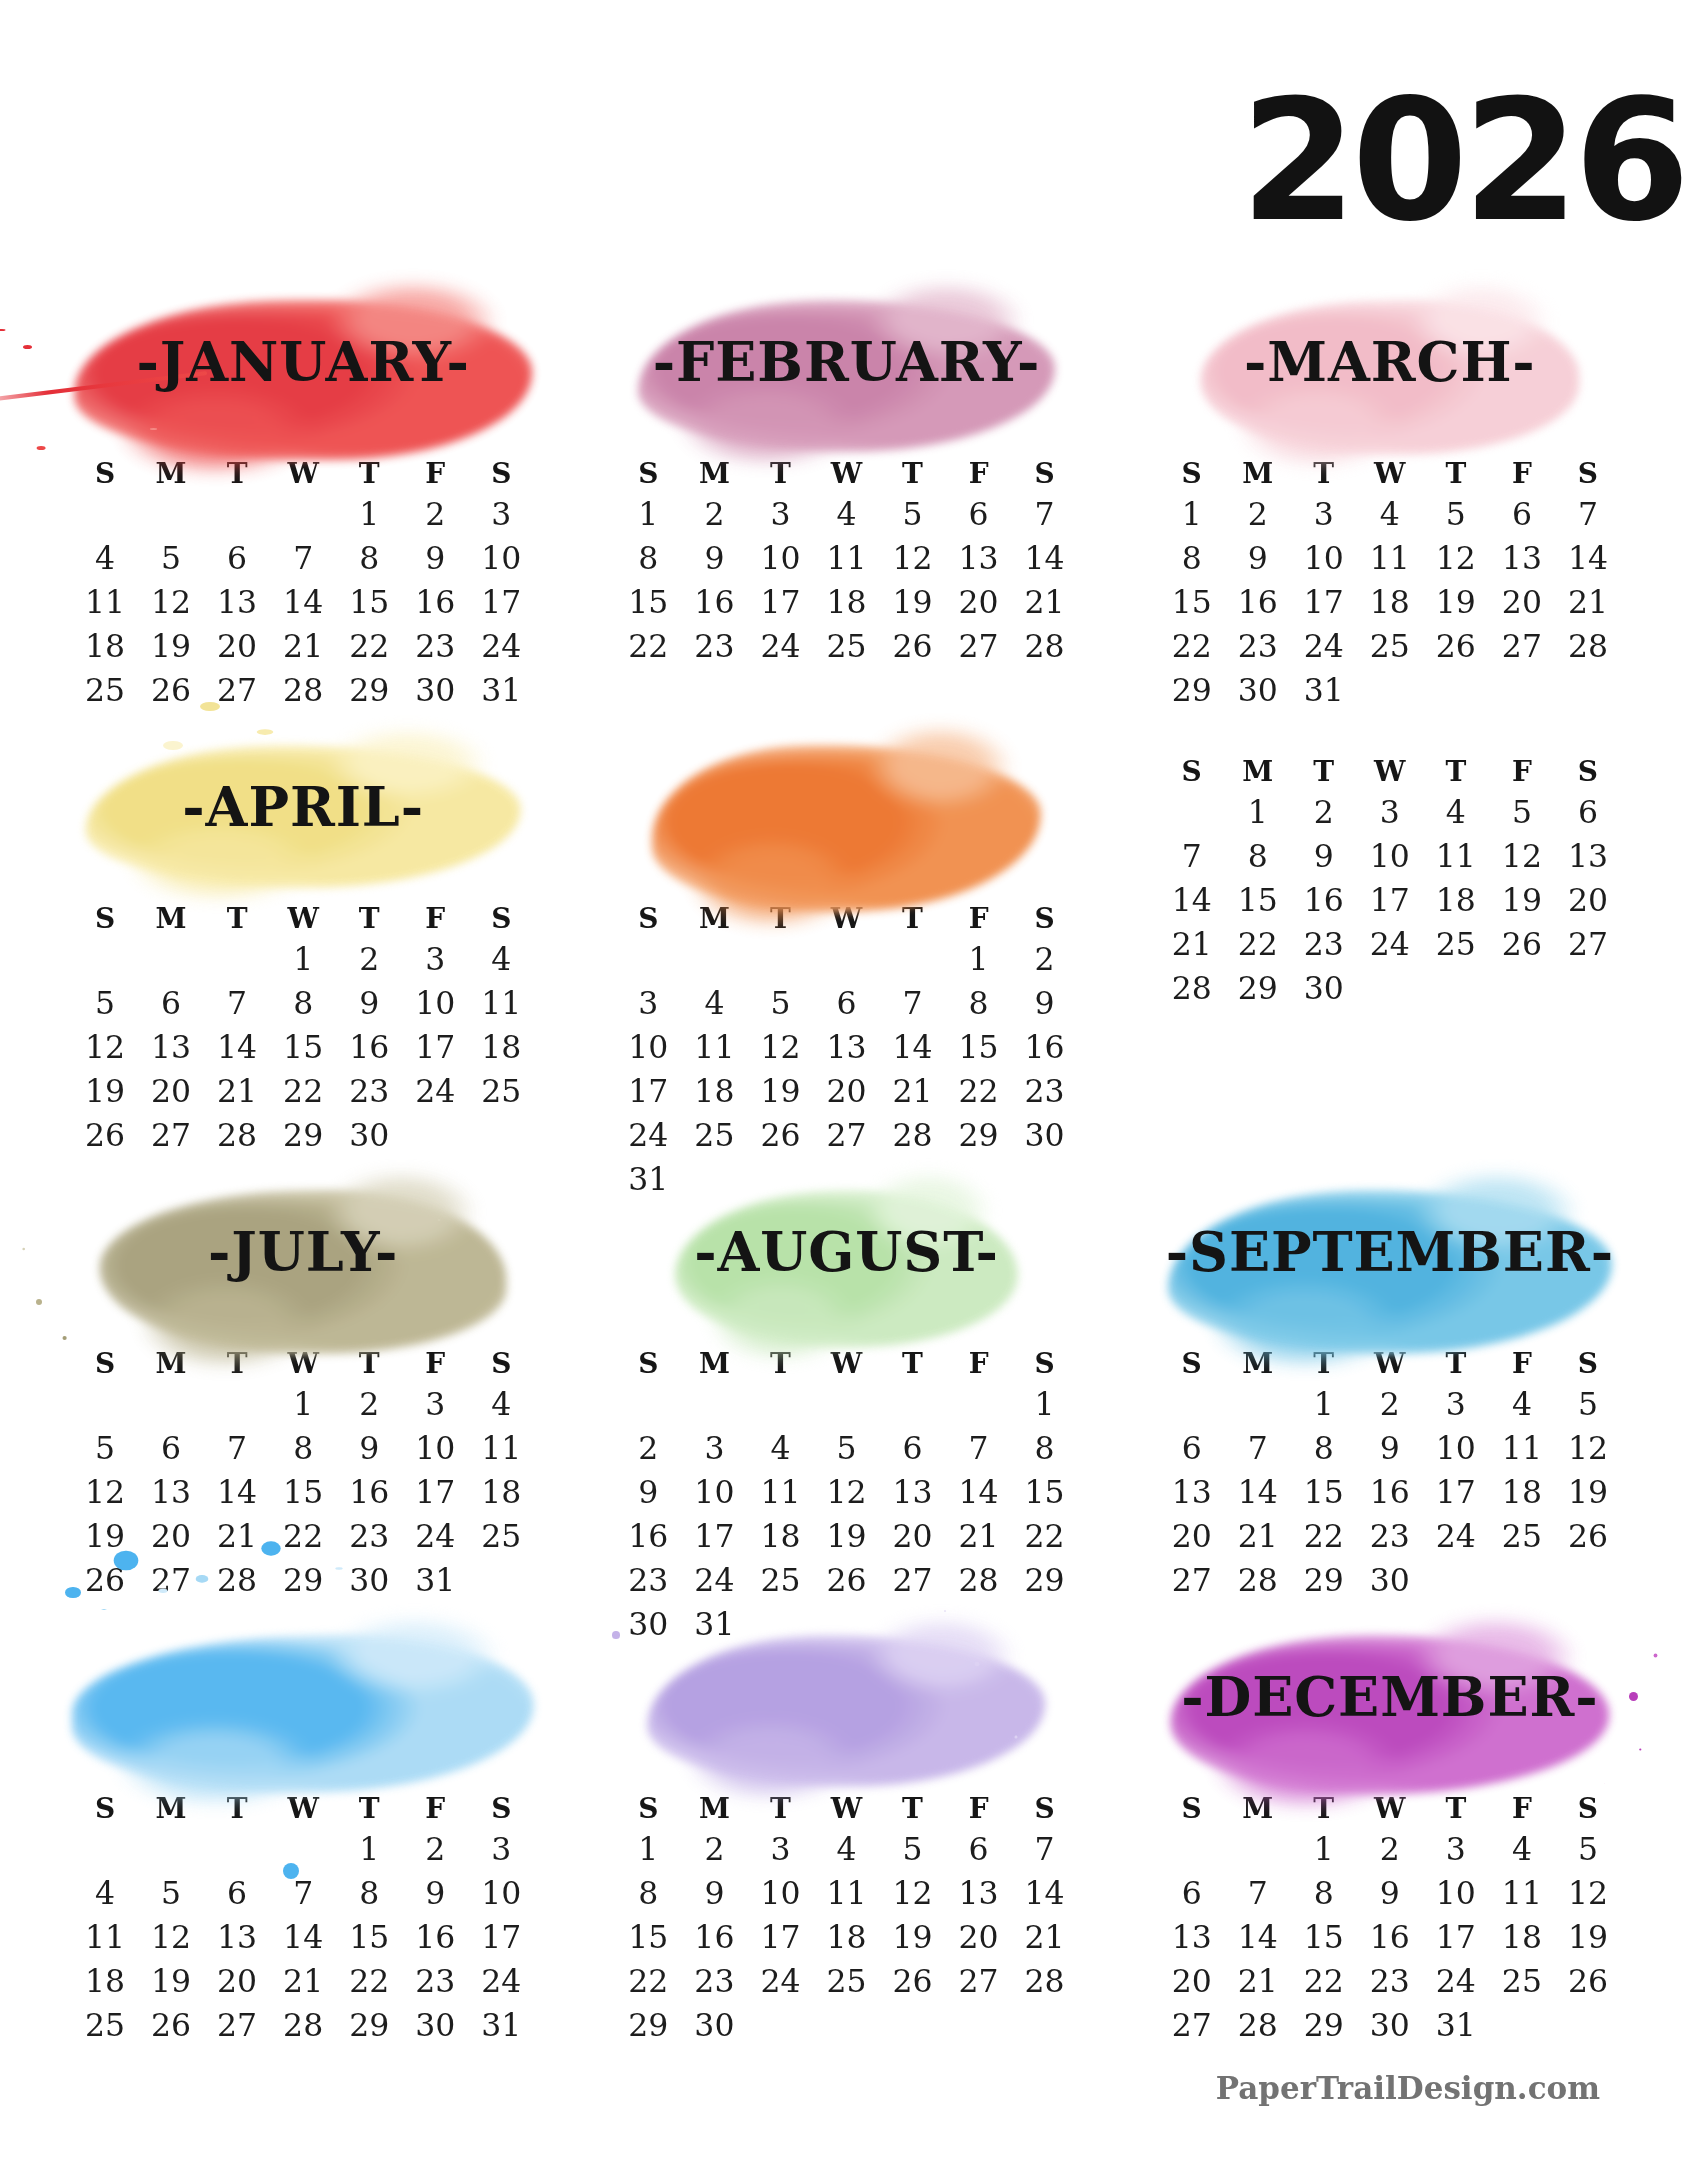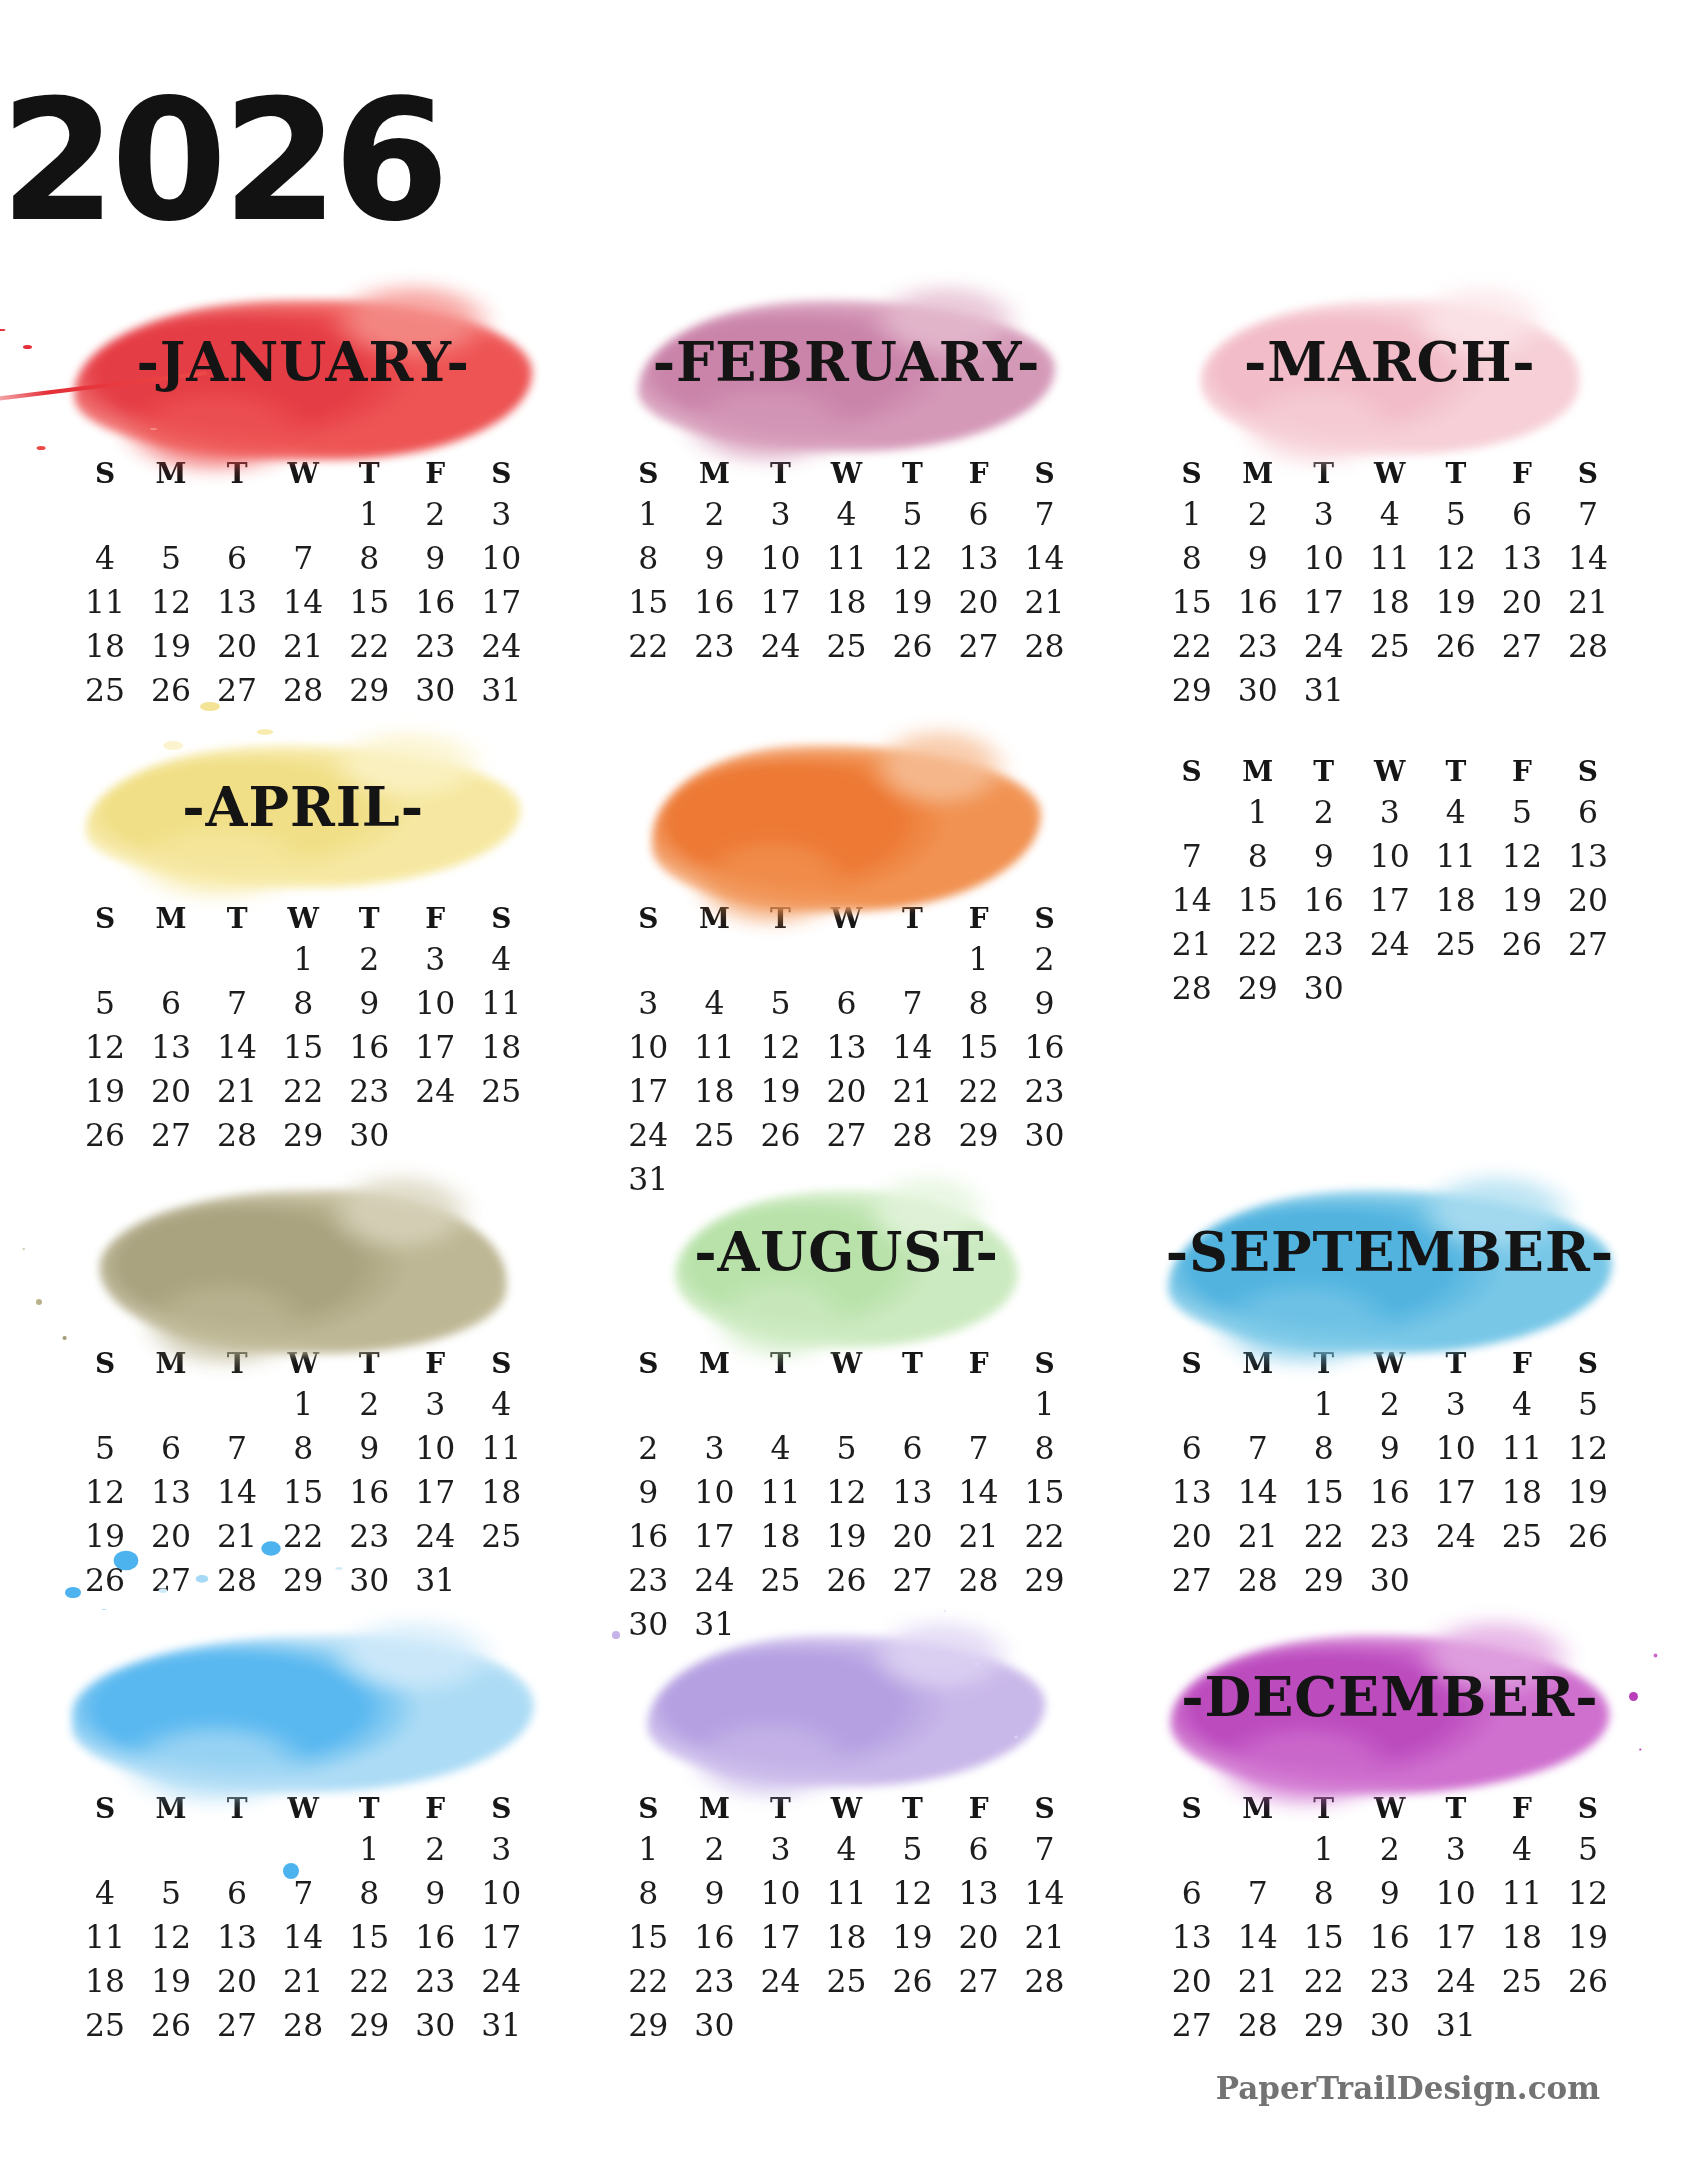--- a/index.html
+++ b/index.html
@@ -7,21 +7,21 @@
     position:relative;
     width:1685px;height:2181px;
     background:#ffffff;
     overflow:hidden;
     font-family:"DejaVu Serif", serif;
     color:#1d1d1d;
   }
   
   .year{
     position:absolute;top:78px;left:0;right:0;
-    margin:0;text-align:left;
+    margin:0;text-align:right;
     font-family:"DejaVu Sans", sans-serif;
     font-weight:800;font-size:167px;line-height:1;
     letter-spacing:-5.1px;color:#121212;
   }
   
   .months{
     position:absolute;top:308px;left:72px;right:64px;
     display:grid;grid-template-columns:repeat(3,1fr);
     grid-auto-rows:445px;column-gap:81px;
   }
@@ -509,20 +509,21 @@
             <span class="cell date"></span>
             <span class="cell date"></span>
           </div>
         </div>
   </section>
 
   <section class="month m6" style="--main: #b9b28d; --light: #d6d1b8; --deep: #a49d77;">
     <div class="header">
       <div class="splash"></div>
       <div class="decor"></div>
+      <h2 class="mname">-JULY-</h2>
     </div>
     <div class="week weekdays">
           <span class="cell wd">S</span>
           <span class="cell wd">M</span>
           <span class="cell wd">T</span>
           <span class="cell wd">W</span>
           <span class="cell wd">T</span>
           <span class="cell wd">F</span>
           <span class="cell wd">S</span>
         </div>

